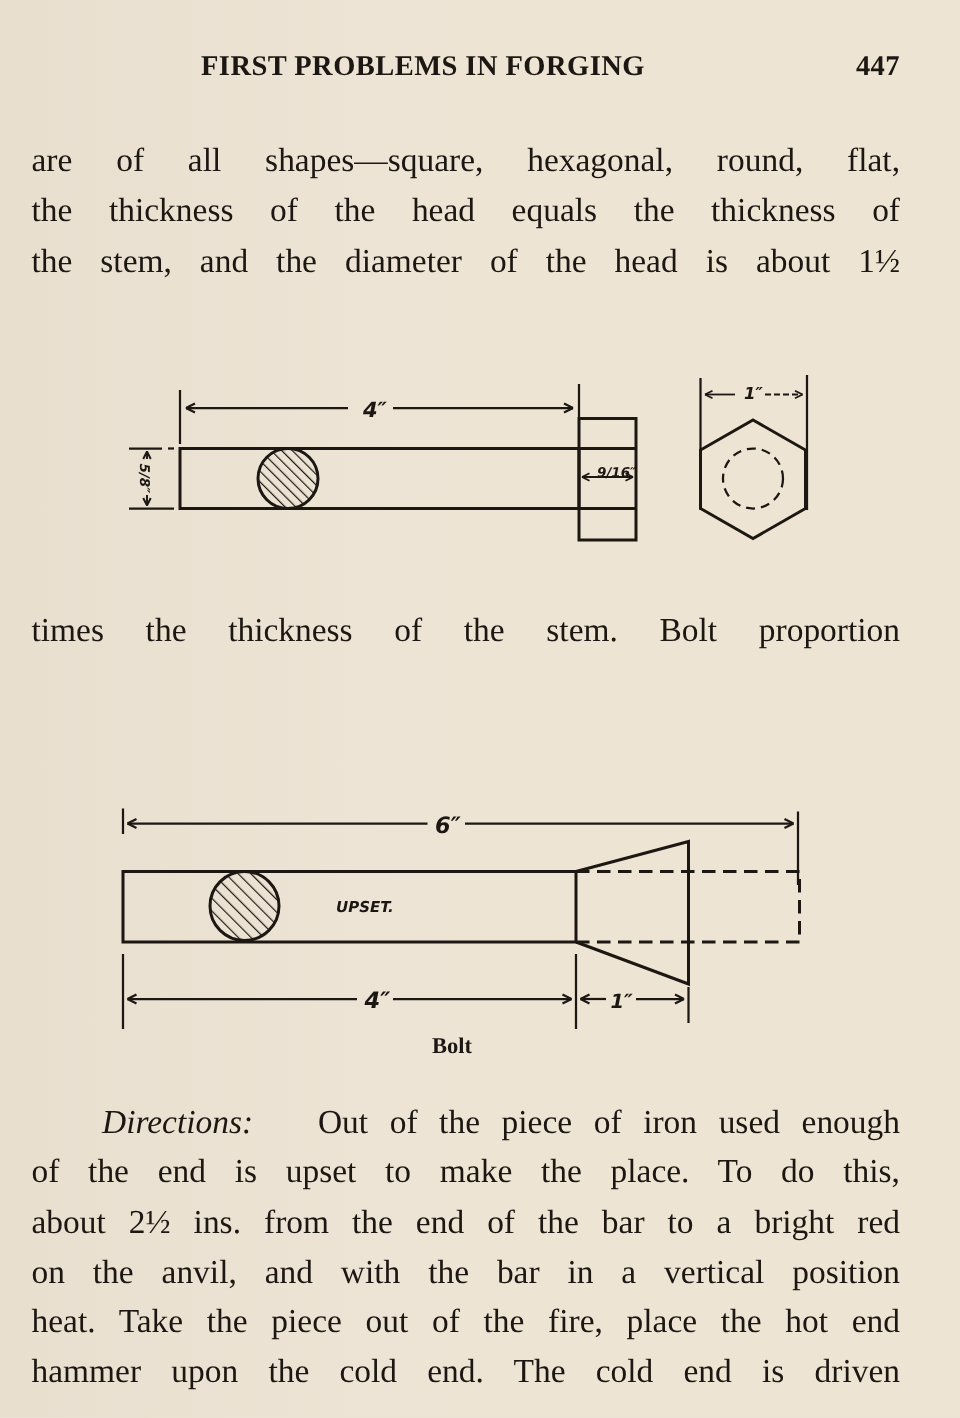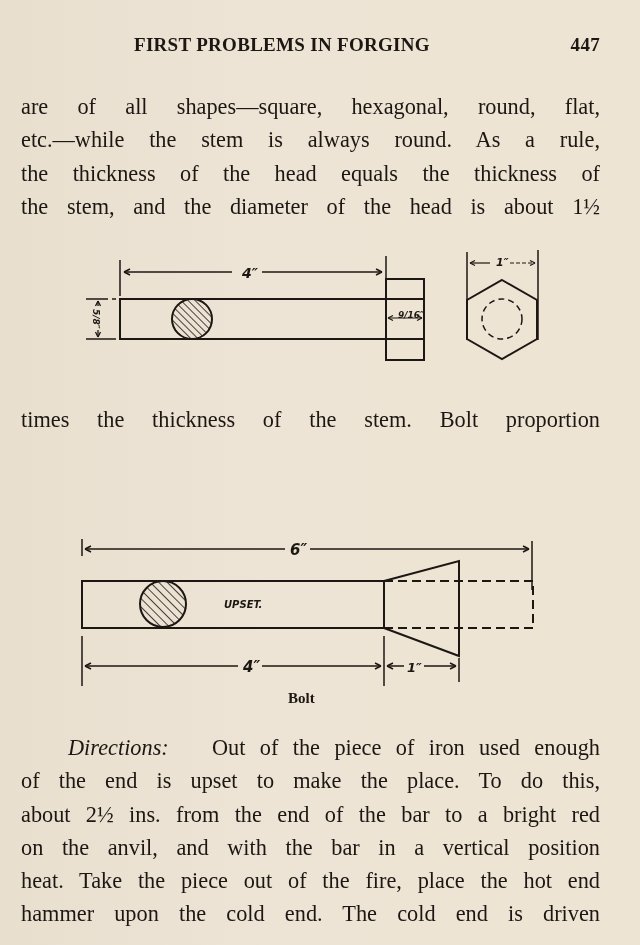--- a/index.html
+++ b/index.html
@@ -88,21 +88,20 @@
 
 <div class="page">
 
   <div class="running-head">
     <span class="title">FIRST PROBLEMS IN FORGING</span>
     <span class="folio">447</span>
   </div>
 
   <div class="text-block" style="top:70px;margin-top:20px;">
     <span class="line">are of all shapes—square, hexagonal, round, flat,</span>
-    <span class="line">etc.—while the stem is always round.  As a rule,</span>
     <span class="line">the thickness of the head equals the thickness of</span>
     <span class="line">the stem, and the diameter of the head is about 1½</span>
   </div>
 
   <svg class="figure" style="left:0; top:240px;" width="640" height="150" viewBox="0 240 640 150">
     <defs>
       <pattern id="hatch1" patternUnits="userSpaceOnUse" width="5" height="5" patternTransform="rotate(-45)">
         <line x1="0" y1="0" x2="0" y2="5" stroke="#1c1712" stroke-width="1.6"></line>
       </pattern>
     </defs>

